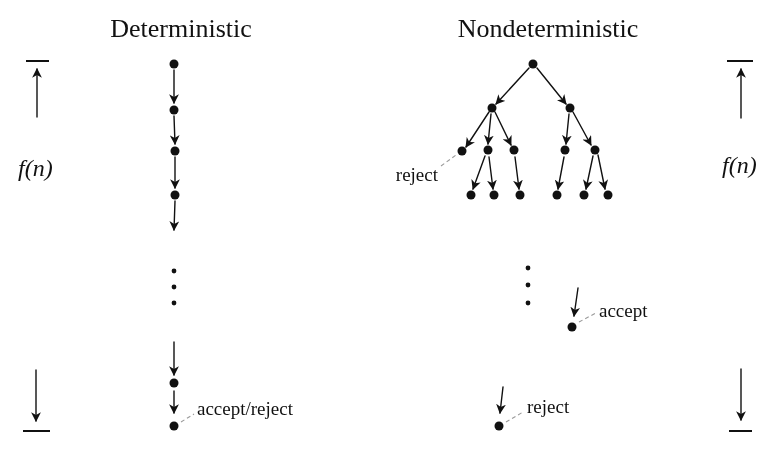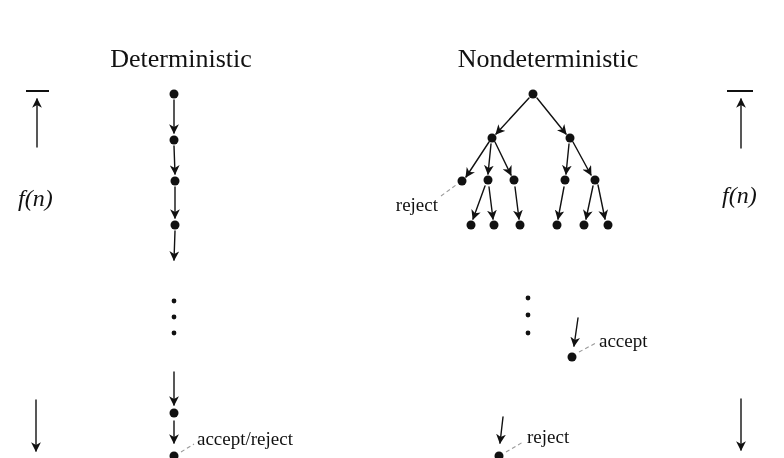--- a/index.html
+++ b/index.html
@@ -1,21 +1,21 @@
 <!DOCTYPE html>
 <html style="--ink: #111111; --connector: #9a9a9a; --paper: #ffffff;"><head>
 <meta charset="utf-8">
 <style>
   :root { --ink:#111111; --connector:#9a9a9a; --paper:#ffffff; }
   html,body { margin:0; padding:0; }
   body {
     width:784px; height:458px; background:var(--paper);
     font-family:"Liberation Serif", serif; overflow:hidden;
   }
-  .stage { position:relative; width:784px; height:392px;margin-top:30px; }
+  .stage { position:relative; width:784px; height:392px; }
   svg { display:block; color:var(--ink); }
   .edge { stroke:currentColor; stroke-width:1.4; fill:none; stroke-linecap:round; }
   .bar  { stroke:currentColor; stroke-width:2;   fill:none; }
   .node { fill:currentColor; stroke:none; }
   .dot  { fill:currentColor; stroke:none; }
   .lead { stroke:var(--connector); stroke-width:1.1; stroke-dasharray:4 3; fill:none; }
   .title-text { font-size:26px; fill:var(--ink); }
   .label-text { font-size:19px; fill:var(--ink); }
   .fn-text    { font-size:24px; font-style:italic; fill:var(--ink); }
 </style>

